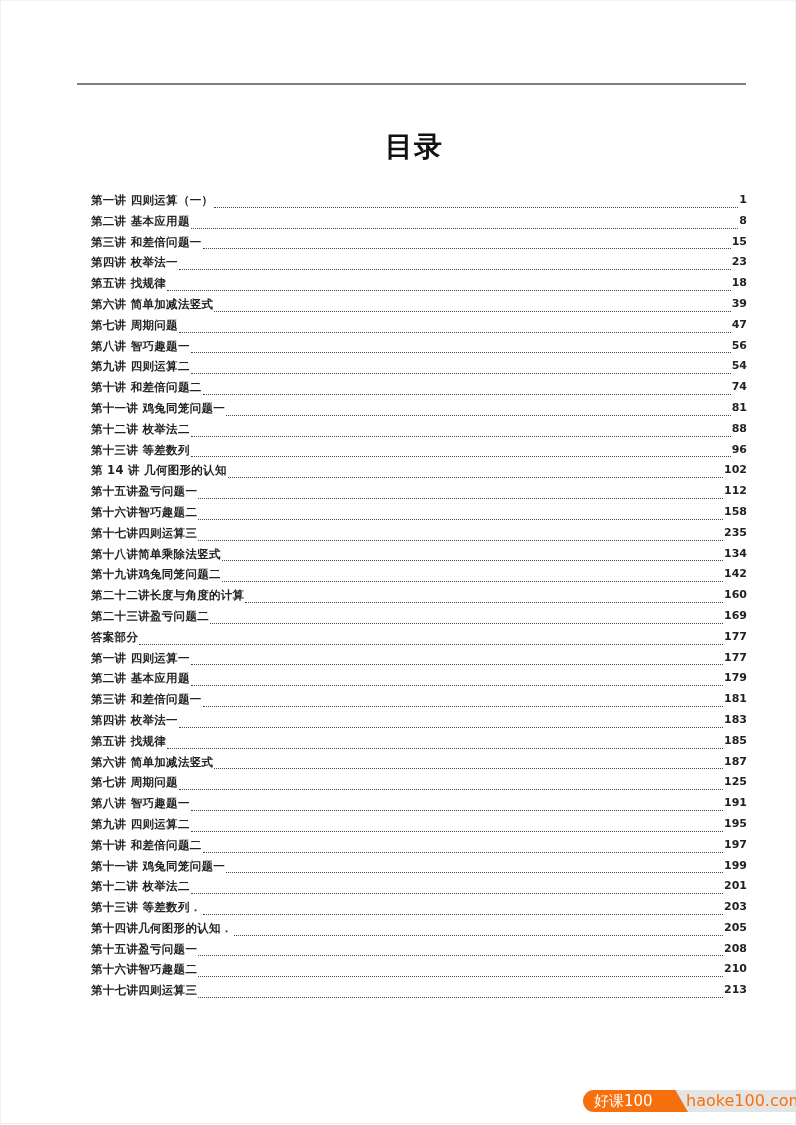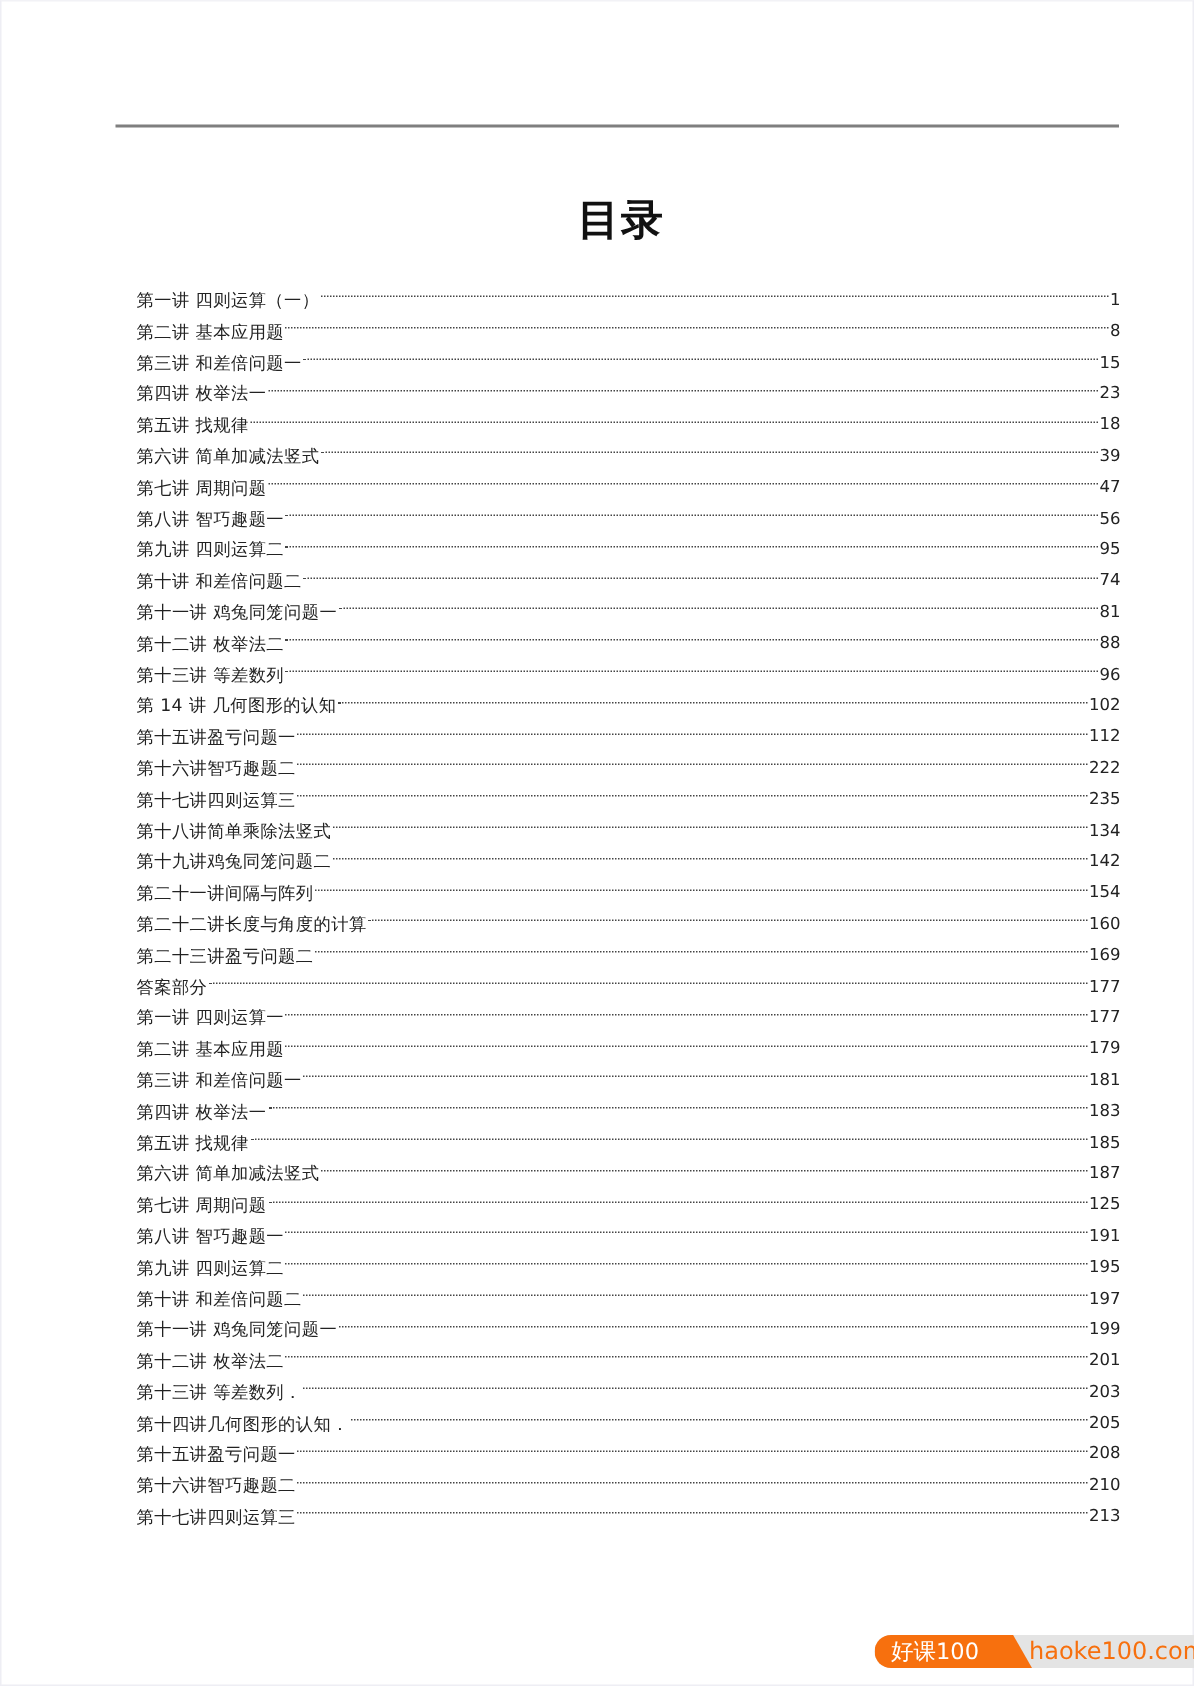--- a/index.html
+++ b/index.html
@@ -47,27 +47,28 @@
       position: absolute;
       left: 90px;
       top: 189px;
       width: 656px;
       margin: 0;
       padding: 0;
       list-style: none;
     }
     .toc-entry {
       display: flex;
-      align-items: center;
+      align-items: flex-end;
       height: 20.8px;
       line-height: 20.8px;
       font-size: 11.5px;
       color: #222222;
       white-space: nowrap;
       cursor: pointer;
+      font-weight: bold;
     }
     .toc-label {
       flex: 0 0 auto;
       letter-spacing: 0.3px;
     }
     .toc-leader {
       flex: 1 1 auto;
       height: 1px;
       margin: 0 1px;
       border-bottom: 1px dotted #444444;
@@ -155,21 +156,21 @@
         <span class="toc-page">47</span>
       </li>
     <li class="toc-entry">
         <span class="toc-label">第八讲 智巧趣题一</span>
         <span class="toc-leader"></span>
         <span class="toc-page">56</span>
       </li>
     <li class="toc-entry">
         <span class="toc-label">第九讲 四则运算二</span>
         <span class="toc-leader"></span>
-        <span class="toc-page">95</span>
+        <span class="toc-page">54</span>
       </li>
     <li class="toc-entry">
         <span class="toc-label">第十讲 和差倍问题二</span>
         <span class="toc-leader"></span>
         <span class="toc-page">74</span>
       </li>
     <li class="toc-entry">
         <span class="toc-label">第十一讲 鸡兔同笼问题一</span>
         <span class="toc-leader"></span>
         <span class="toc-page">81</span>
@@ -190,41 +191,36 @@
         <span class="toc-page">102</span>
       </li>
     <li class="toc-entry">
         <span class="toc-label">第十五讲盈亏问题一</span>
         <span class="toc-leader"></span>
         <span class="toc-page">112</span>
       </li>
     <li class="toc-entry">
         <span class="toc-label">第十六讲智巧趣题二</span>
         <span class="toc-leader"></span>
-        <span class="toc-page">222</span>
+        <span class="toc-page">158</span>
       </li>
     <li class="toc-entry">
         <span class="toc-label">第十七讲四则运算三</span>
         <span class="toc-leader"></span>
         <span class="toc-page">235</span>
       </li>
     <li class="toc-entry">
         <span class="toc-label">第十八讲简单乘除法竖式</span>
         <span class="toc-leader"></span>
         <span class="toc-page">134</span>
       </li>
     <li class="toc-entry">
         <span class="toc-label">第十九讲鸡兔同笼问题二</span>
         <span class="toc-leader"></span>
         <span class="toc-page">142</span>
-      </li>
-    <li class="toc-entry">
-        <span class="toc-label">第二十一讲间隔与阵列</span>
-        <span class="toc-leader"></span>
-        <span class="toc-page">154</span>
       </li>
     <li class="toc-entry">
         <span class="toc-label">第二十二讲长度与角度的计算</span>
         <span class="toc-leader"></span>
         <span class="toc-page">160</span>
       </li>
     <li class="toc-entry">
         <span class="toc-label">第二十三讲盈亏问题二</span>
         <span class="toc-leader"></span>
         <span class="toc-page">169</span>

